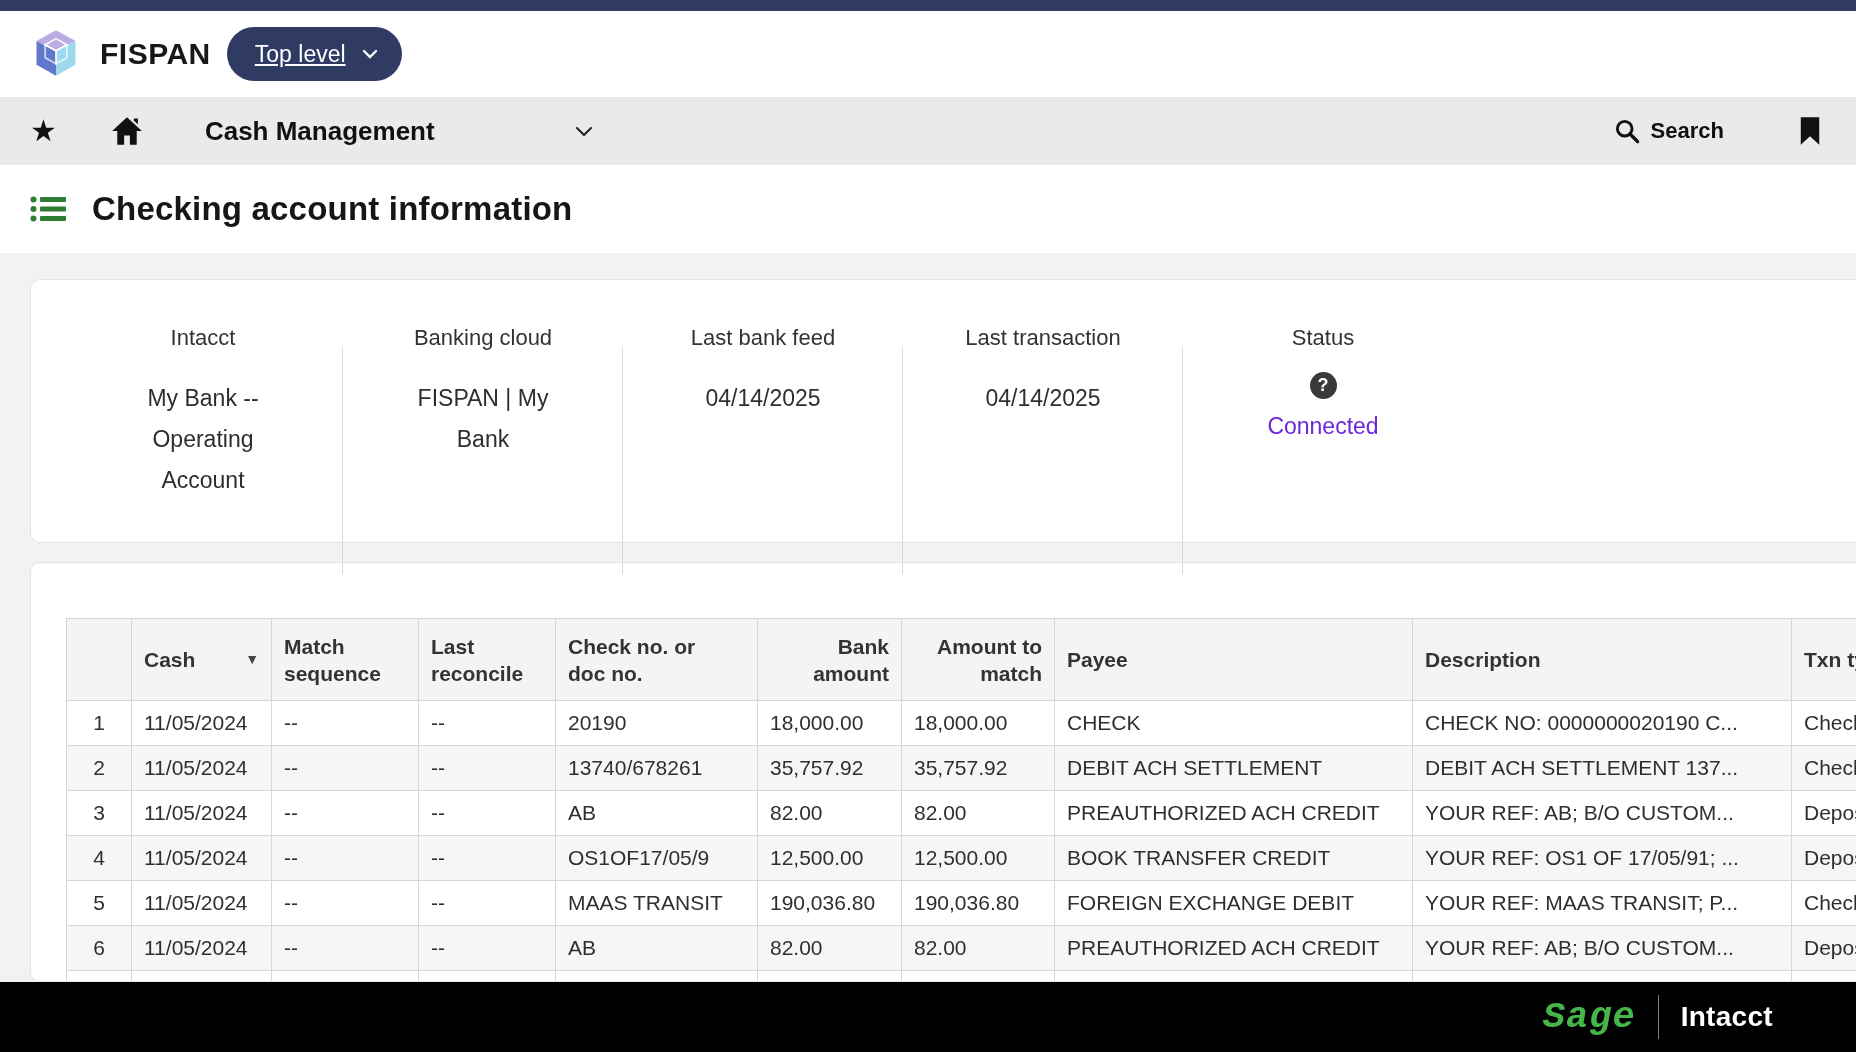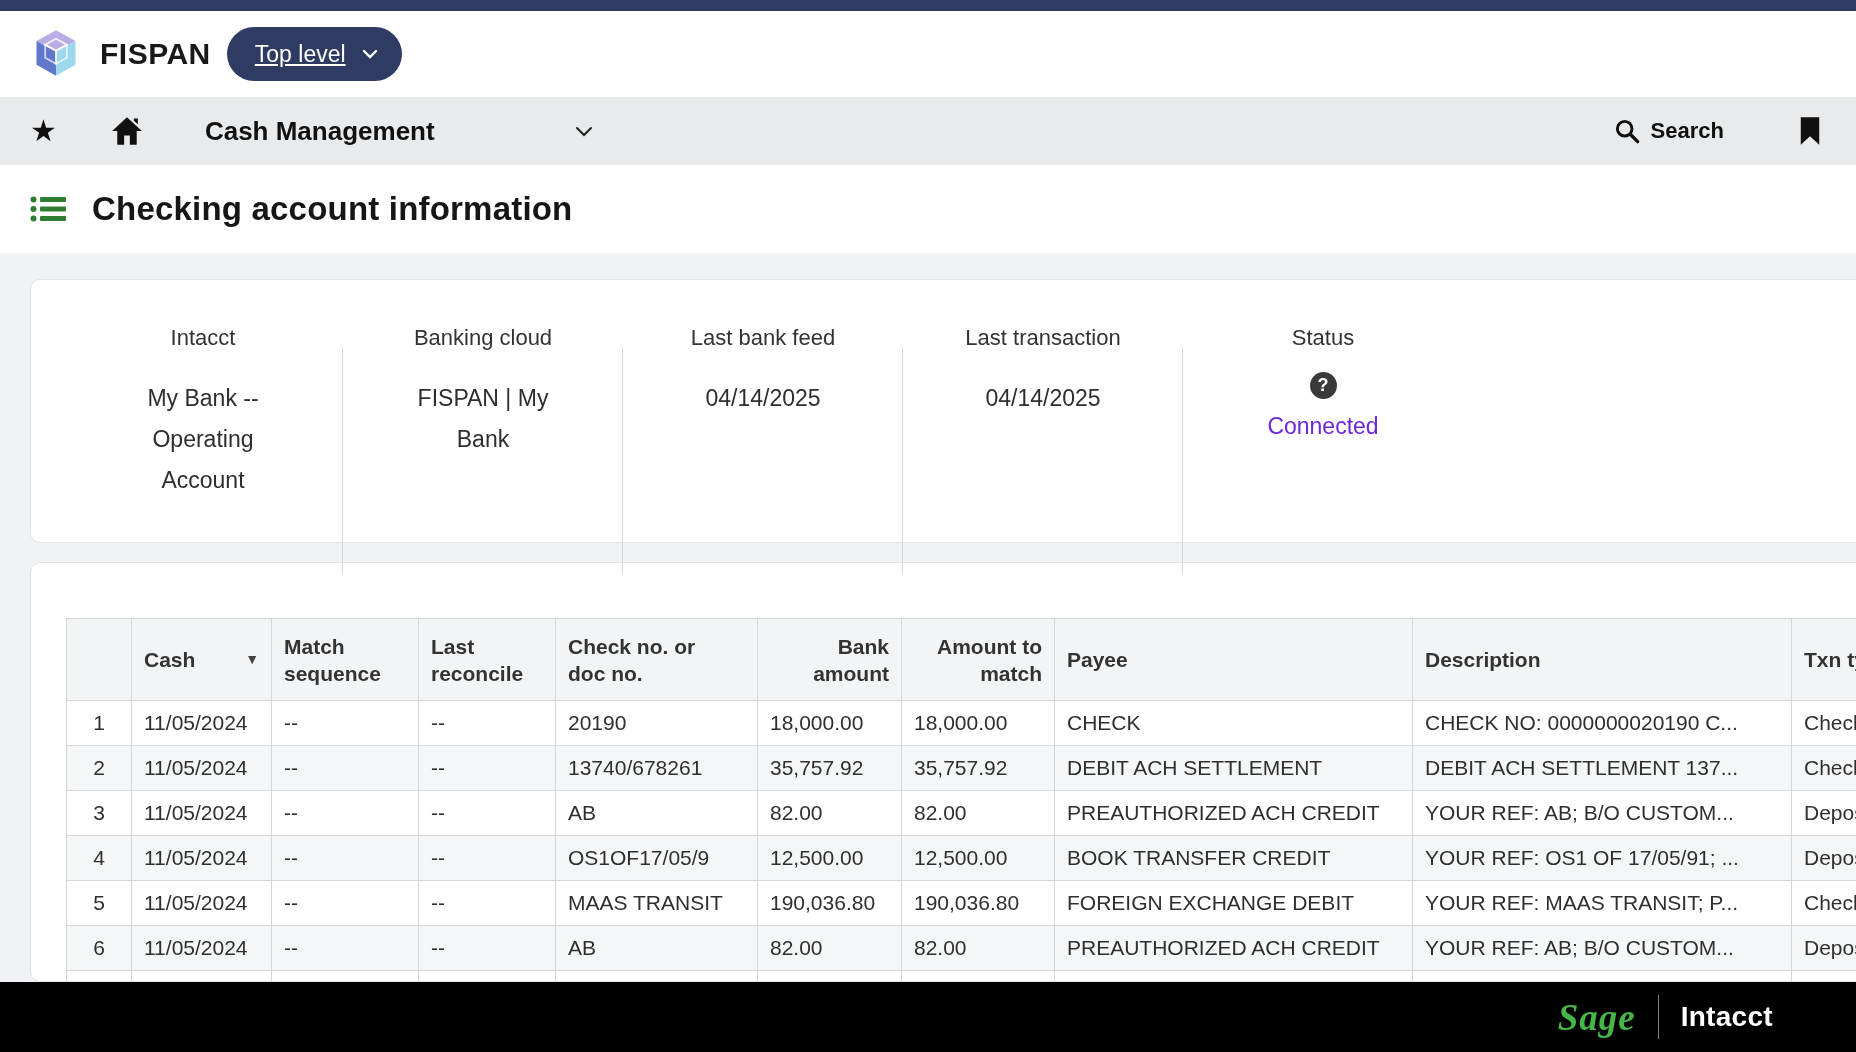--- a/index.html
+++ b/index.html
@@ -58,21 +58,21 @@
   thead th.r { text-align:right; }
   tbody td { height:45px; font-size:21px; color:#2f2f2f; background:#ffffff; }
   tbody tr:nth-child(even) td { background:#f5f6f7; }
   td.num { text-align:center; }
   td.r { }
   .date-head { display:flex; align-items:center; justify-content:space-between; }
   .sort-ic { font-size:14px; color:#444; }
 
   
   .footer { height:70px; background:#000000; display:flex; align-items:center; justify-content:flex-end; padding-right:83px; }
-  .sage-logo { font-family:Liberation Serif, serif; font-style:italic; font-weight:700; font-size:37px; color:#45b649; letter-spacing:1px; }
+  .sage-logo { font-family:Liberation Mono, monospace; font-style:italic; font-weight:700; font-size:37px; color:#45b649; letter-spacing:1px; }
   .foot-div { width:1px; height:44px; background:#7c7c7c; margin:0 22px; }
   .foot-intacct { font-size:28px; font-weight:600; color:#ffffff; letter-spacing:0.3px; }
 
   svg { display:block; }
 </style>
 </head>
 <body>
 
 <div class="topstrip"></div>
 

